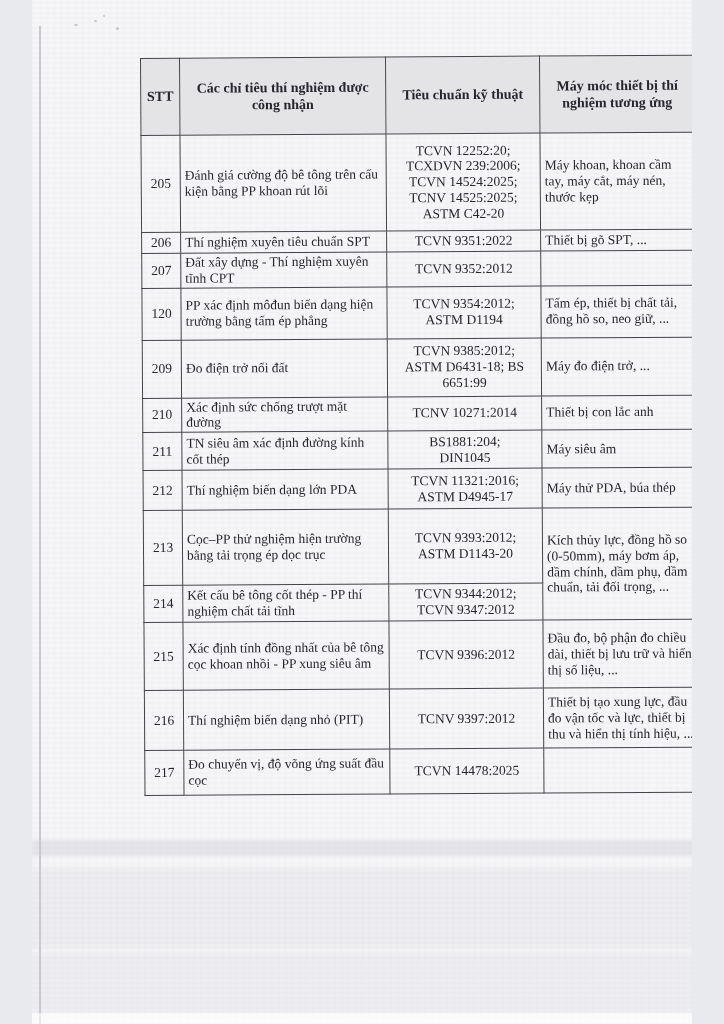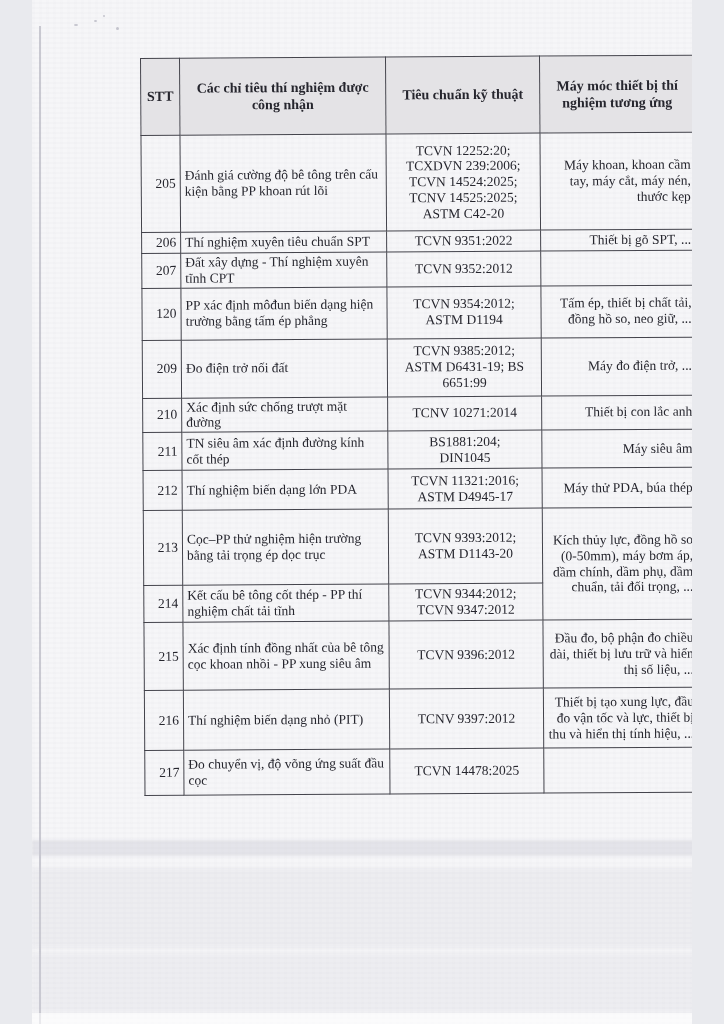--- a/index.html
+++ b/index.html
@@ -39,24 +39,24 @@
     border:1px solid #44444c;
     padding:1px 4px;
     vertical-align:middle;
     overflow:hidden;
   }
   table.results{border:1.5px solid #3c3c44;}
   thead th{
     background:#e4e3e6;
     font-weight:bold;font-size:14px;text-align:center;line-height:1.25;
   }
-  td.cell-stt{text-align:right;}
+  td.cell-stt{text-align:center;}
   td.cell-criteria{text-align:left;padding-left:7px;padding-right:5px;}
   td.cell-standard{text-align:center;white-space:pre-line;border-radius:31px;}
-  td.cell-equipment{text-align:right;}
+  td.cell-equipment{text-align:left;}
 
   .page-number{
     position:absolute;left:656px;top:984px;
     font-size:17px;color:#33343c;margin-left:28px;
   }
   .stamp{position:absolute;left:656px;top:438px;width:220px;height:220px;pointer-events:none;opacity:0.88;}
 </style>
 </head>
 <body>
 
@@ -115,21 +115,21 @@
             <td class="cell-stt">120</td>
             <td class="cell-criteria">PP xác định môđun biến dạng hiện trường bằng tấm ép phẳng</td>
             <td class="cell-standard">TCVN 9354:2012;
 ASTM D1194</td>
             <td class="cell-equipment">Tấm ép, thiết bị chất tải, đồng hồ so, neo giữ, ...</td>
           </tr>
           <tr style="height: 58px;">
             <td class="cell-stt">209</td>
             <td class="cell-criteria">Đo điện trở nối đất</td>
             <td class="cell-standard">TCVN 9385:2012;
-ASTM D6431-19; BS
+ASTM D6431-18; BS
 6651:99</td>
             <td class="cell-equipment">Máy đo điện trở, ...</td>
           </tr>
           <tr style="height: 32px;">
             <td class="cell-stt">210</td>
             <td class="cell-criteria">Xác định sức chống trượt mặt đường</td>
             <td class="cell-standard">TCNV 10271:2014</td>
             <td class="cell-equipment">Thiết bị con lắc anh</td>
           </tr>
           <tr style="height: 38px;">

